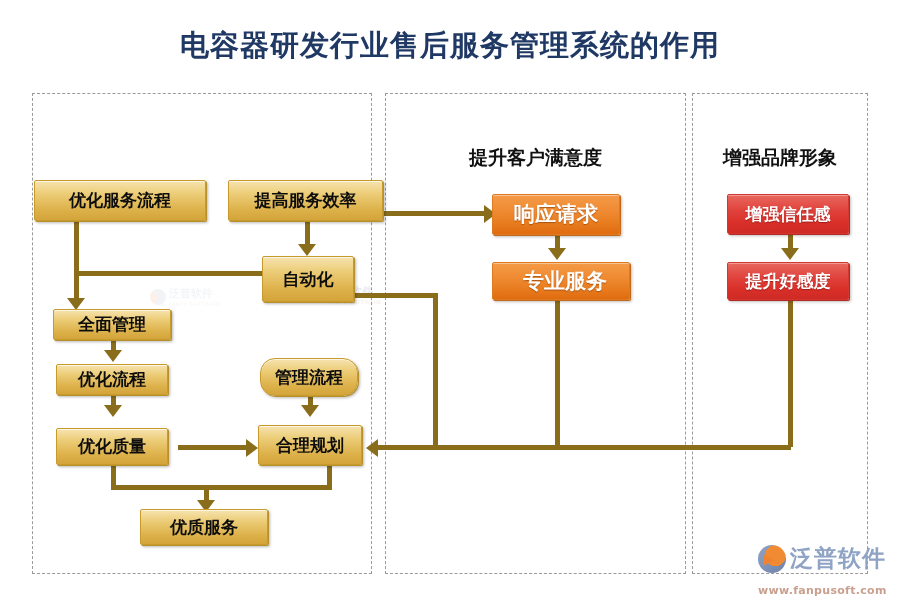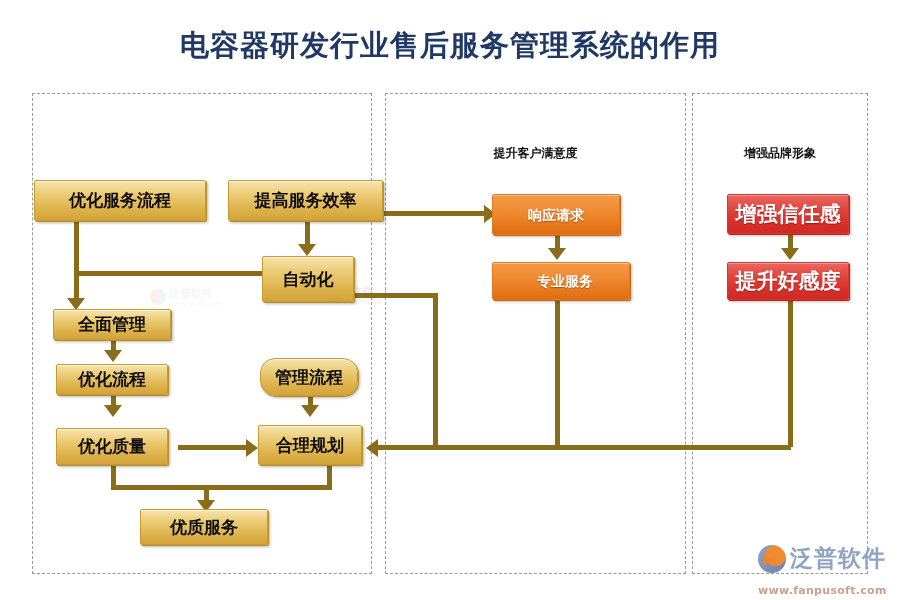--- a/index.html
+++ b/index.html
@@ -24,21 +24,21 @@
   
   .panel {
     position: absolute;
     border: 1px dashed #9a9a9a;
     background: transparent;
   }
 
   
   .section-head {
     position: absolute;
-    font-size: 12px; font-weight: bold; color: #111111;
+    font-size: 19px; font-weight: bold; color: #111111;
     white-space: nowrap; text-align: center;
   }
 
   
   .node {
     position: absolute;
     display: flex; align-items: center; justify-content: center;
     white-space: nowrap;
     font-weight: bold;
     border-radius: 2px;
@@ -51,31 +51,31 @@
     color: #0d0d0d;
     font-size: 17px;
     background: linear-gradient(180deg,#f6e3b0 0%, #eccd78 32%, #ddb14a 74%, #d3a43a 100%);
     border: 1px solid #c79a2e;
     box-shadow: 1px 1px 0 #b8902c, 2px 2px 3px rgba(0,0,0,.28),
                 inset 0 1px 0 rgba(255,255,255,.65);
   }
   
   .orange {
     color: #ffffff;
-    font-size: 14px;
+    font-size: 21px;
     text-shadow: 0 1px 1px rgba(120,50,0,.55);
     background: linear-gradient(180deg,#f49a47 0%, #ef8a32 42%, #e87d20 70%, #e06c0f 100%);
     border: 1px solid #dd7b22;
     box-shadow: 1px 1px 0 #c4691a, 2px 2px 3px rgba(0,0,0,.25),
                 inset 0 1px 0 rgba(255,255,255,.40);
   }
   
   .red {
     color: #ffffff;
-    font-size: 21px;
+    font-size: 17px;
     text-shadow: 0 1px 1px rgba(110,10,10,.55);
     background: linear-gradient(180deg,#e8685f 0%, #e0433c 40%, #d93029 72%, #cf2a24 100%);
     border: 1px solid #d2362f;
     box-shadow: 1px 1px 0 #b32a25, 2px 2px 3px rgba(0,0,0,.25),
                 inset 0 1px 0 rgba(255,255,255,.35);
   }
 
   
   .conn { position: absolute; background: #8a6d1b; z-index: 2; }
   .conn.h { height: 5px; }

